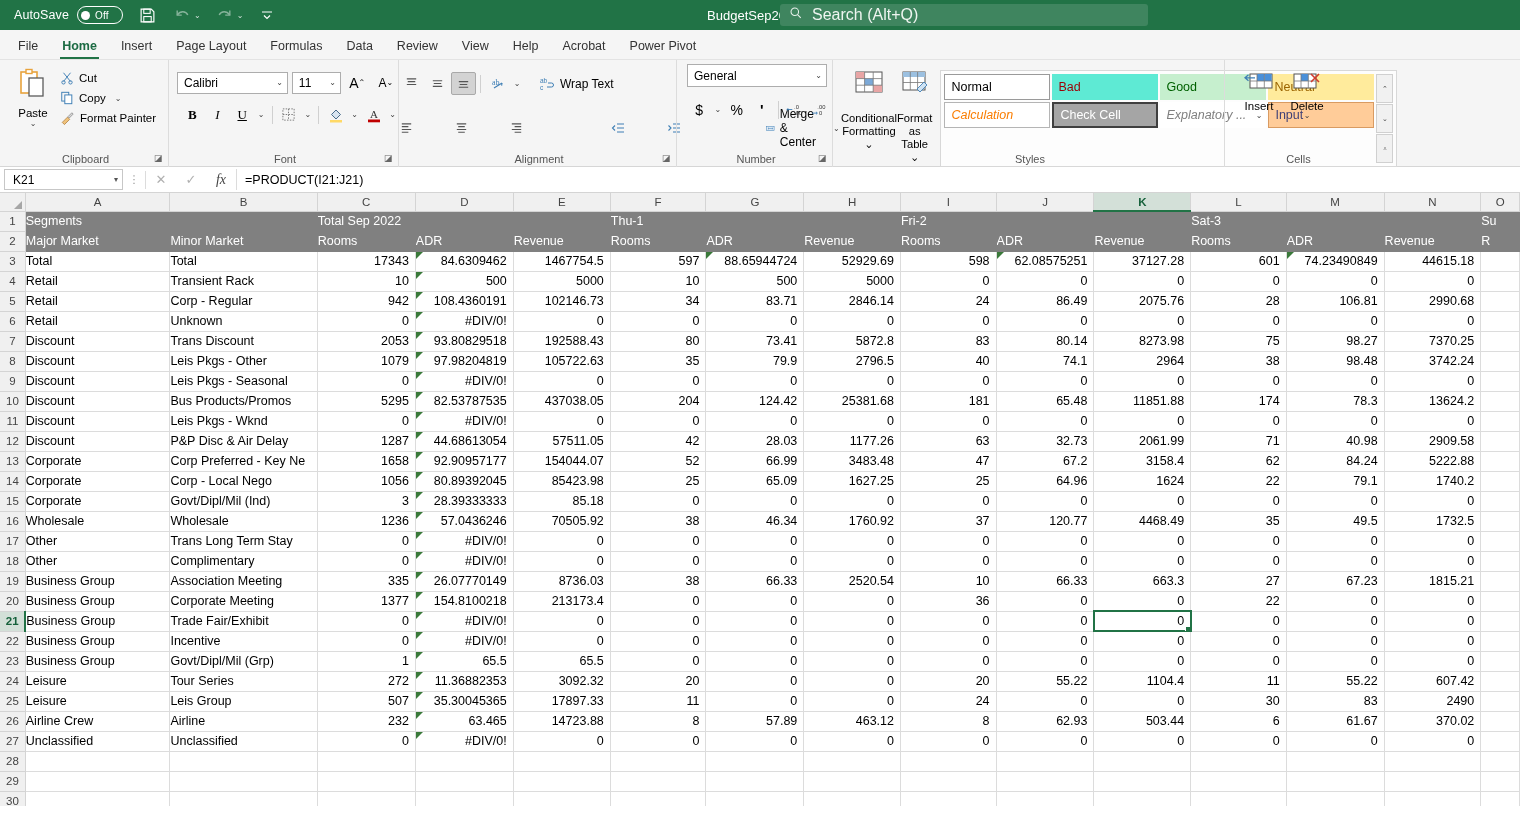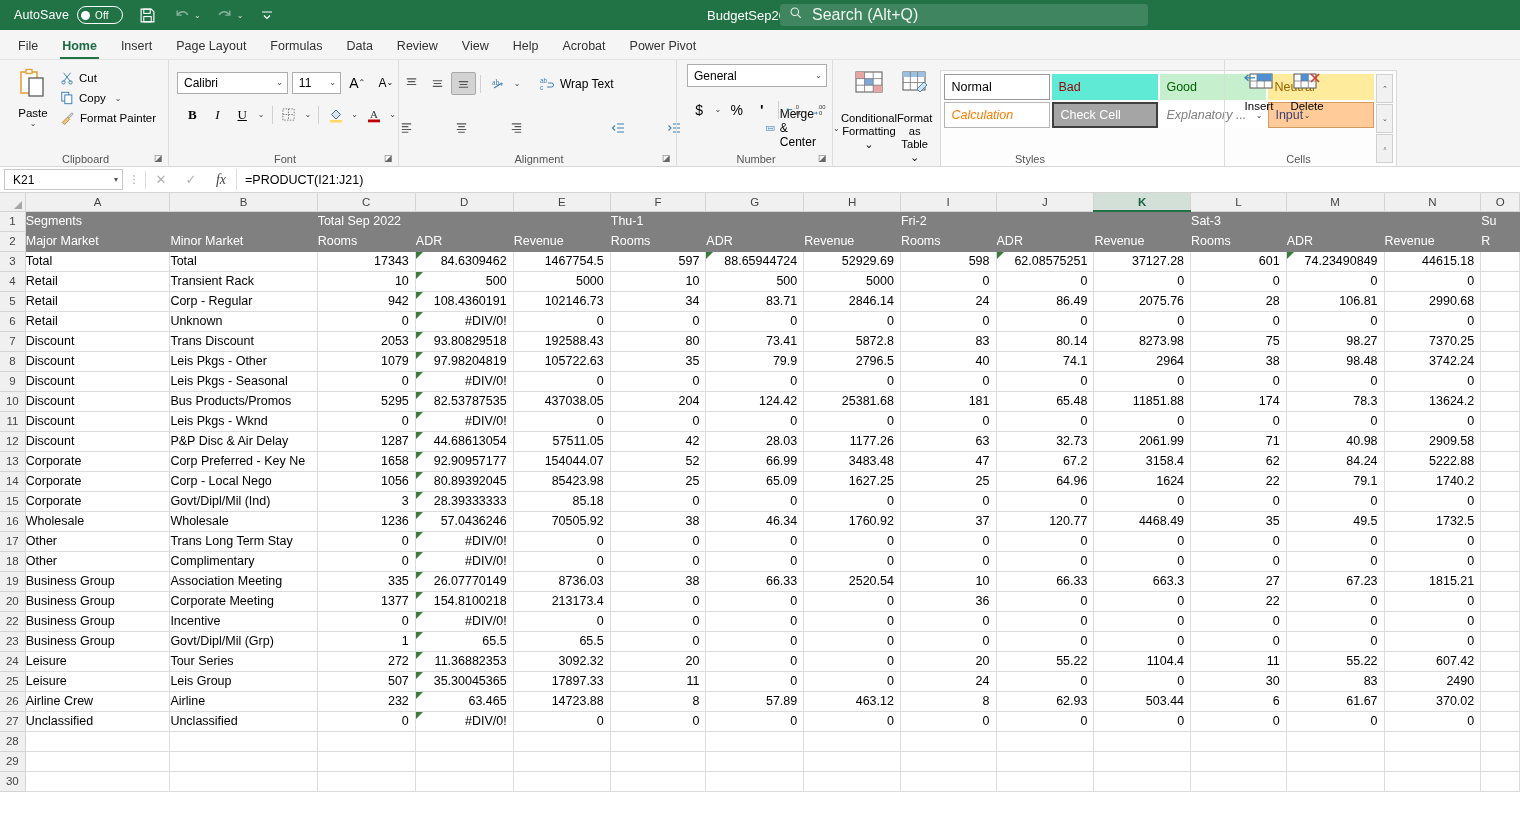--- a/index.html
+++ b/index.html
@@ -990,20 +990,38 @@
           <td class="cell num">0</td>
           <td class="cell num">36</td>
           <td class="cell num">0</td>
           <td class="cell num">0</td>
           <td class="cell num">22</td>
           <td class="cell num">0</td>
           <td class="cell num">0</td>
           <td class="cell"></td>
         </tr>
         <tr>
+          <td class="rowhead sel">21</td>
+          <td class="cell">Business Group</td>
+          <td class="cell">Trade Fair/Exhibit</td>
+          <td class="cell num">0</td>
+          <td class="cell num errtri">#DIV/0!</td>
+          <td class="cell num">0</td>
+          <td class="cell num">0</td>
+          <td class="cell num">0</td>
+          <td class="cell num">0</td>
+          <td class="cell num">0</td>
+          <td class="cell num">0</td>
+          <td class="cell num selected">0</td>
+          <td class="cell num">0</td>
+          <td class="cell num">0</td>
+          <td class="cell num">0</td>
+          <td class="cell"></td>
+        </tr>
+        <tr>
           <td class="rowhead">22</td>
           <td class="cell">Business Group</td>
           <td class="cell">Incentive</td>
           <td class="cell num">0</td>
           <td class="cell num errtri">#DIV/0!</td>
           <td class="cell num">0</td>
           <td class="cell num">0</td>
           <td class="cell num">0</td>
           <td class="cell num">0</td>
           <td class="cell num">0</td>

